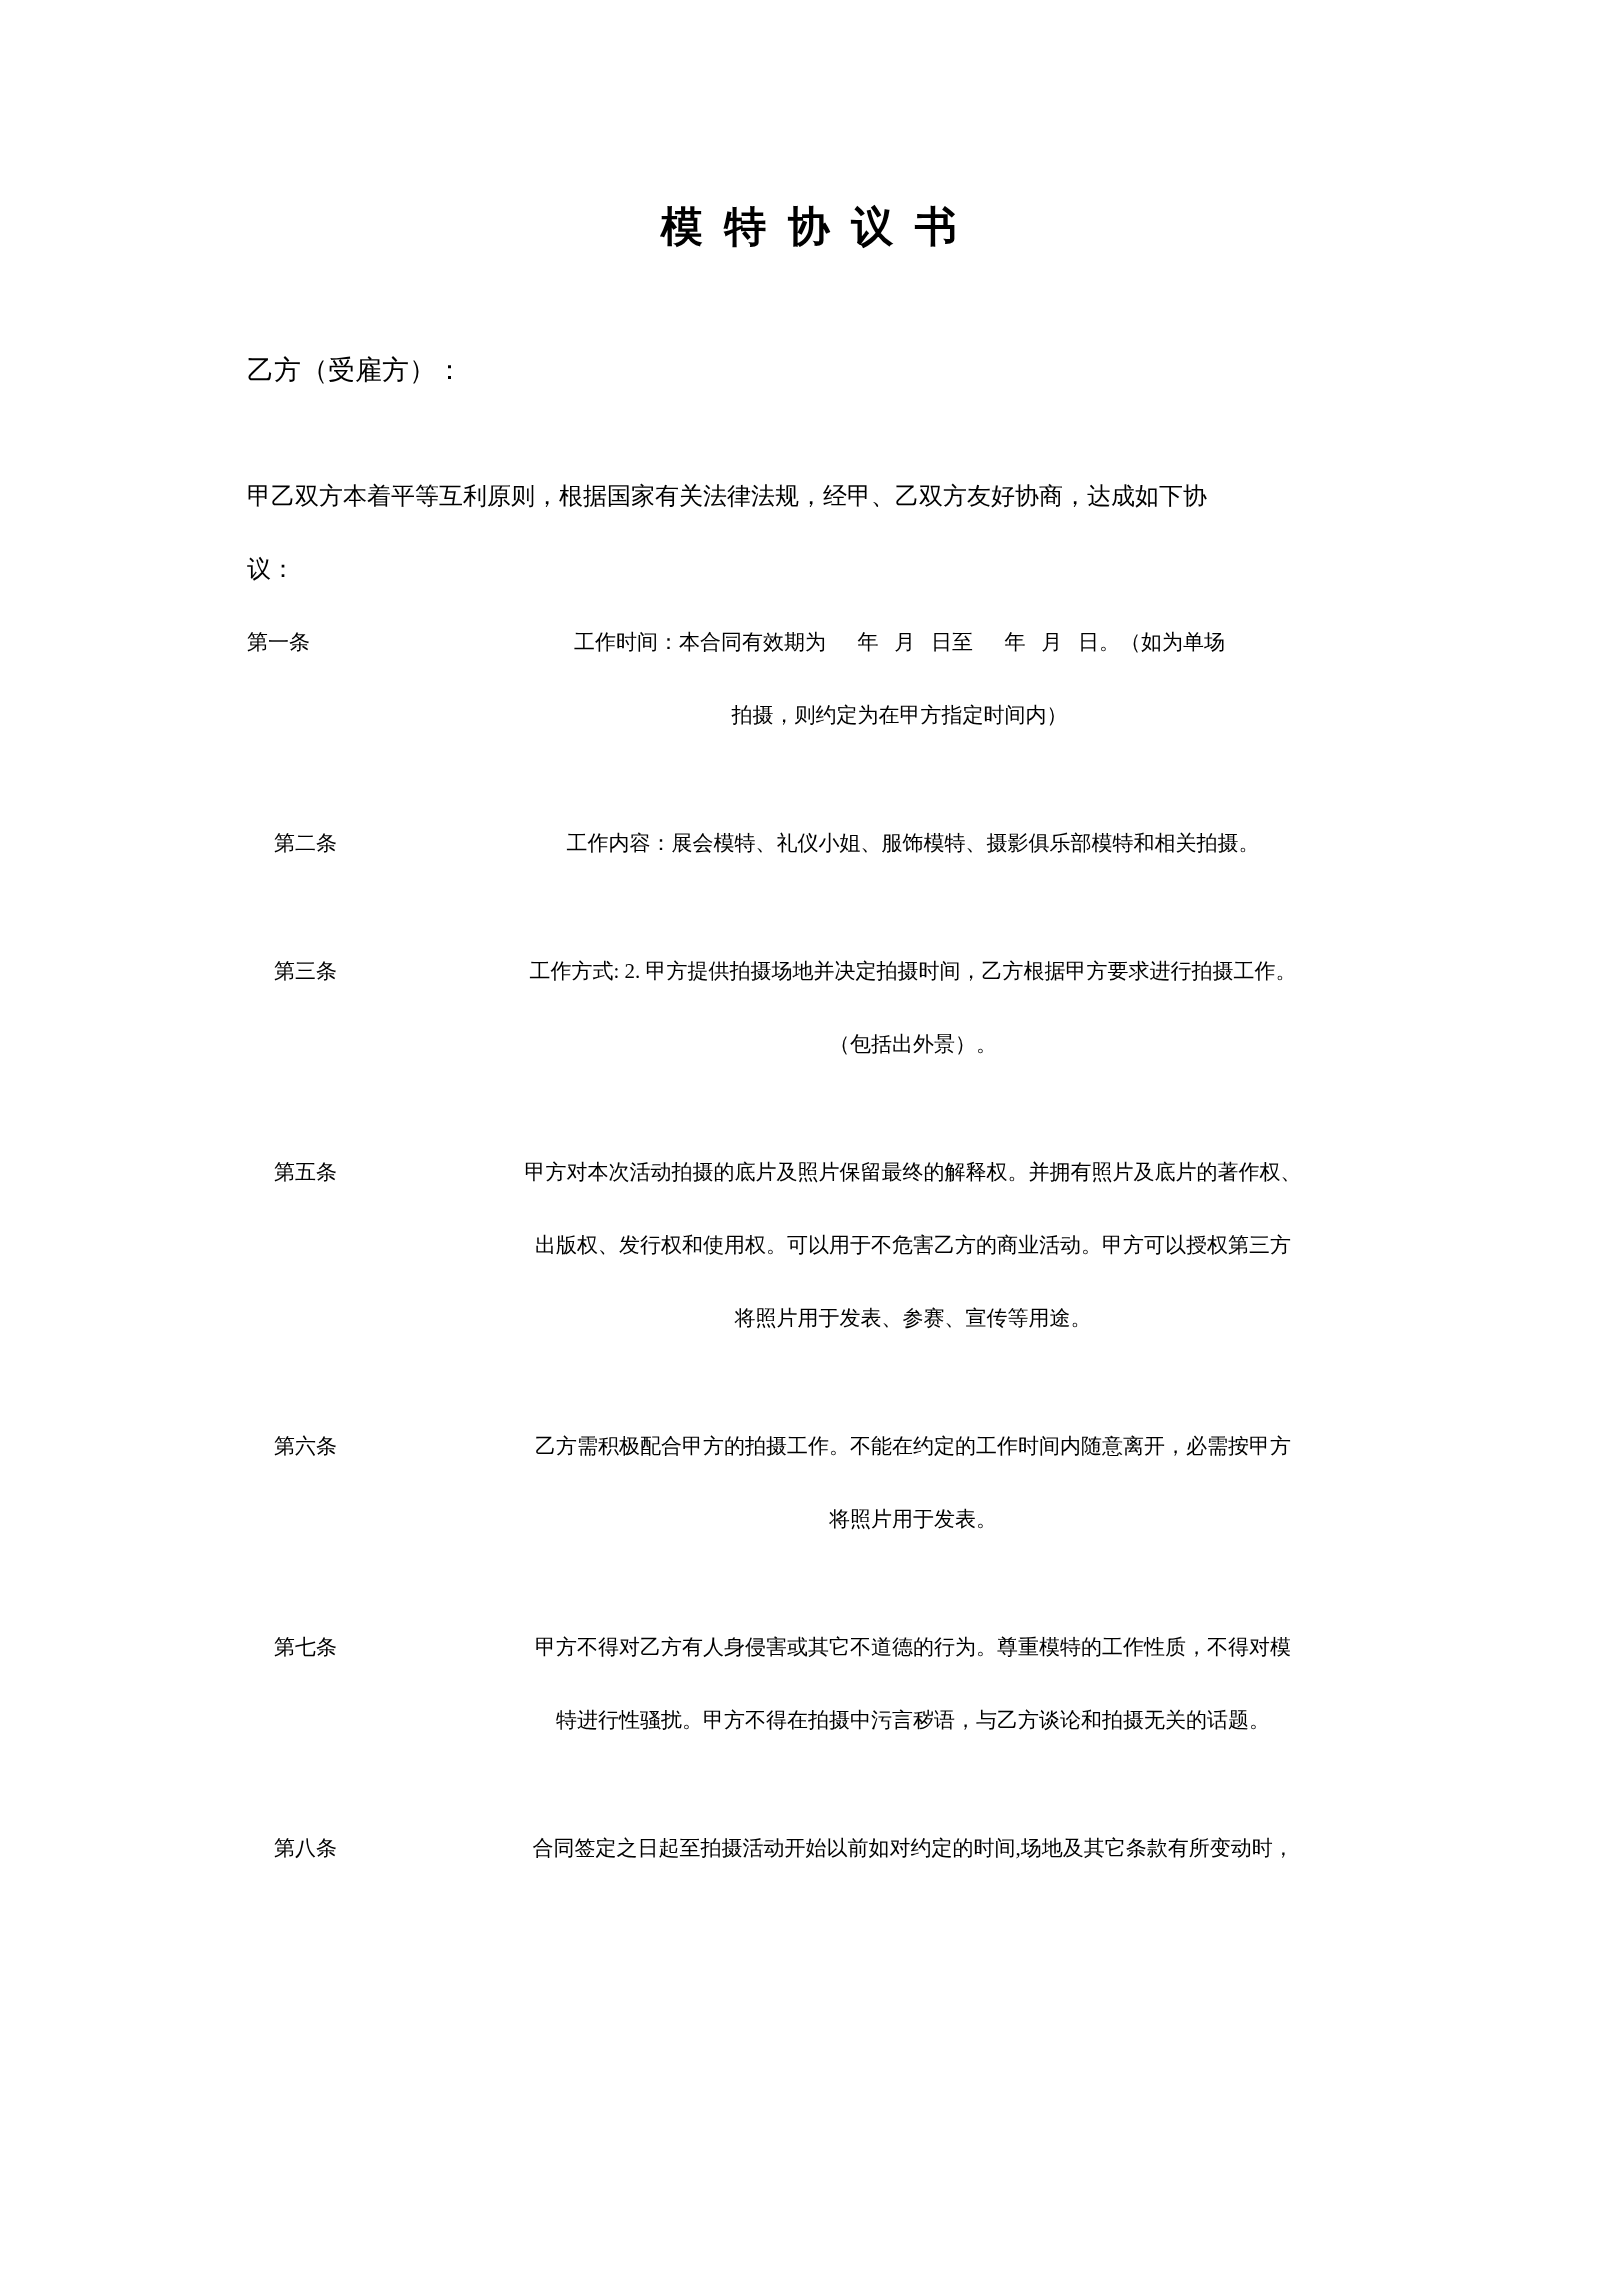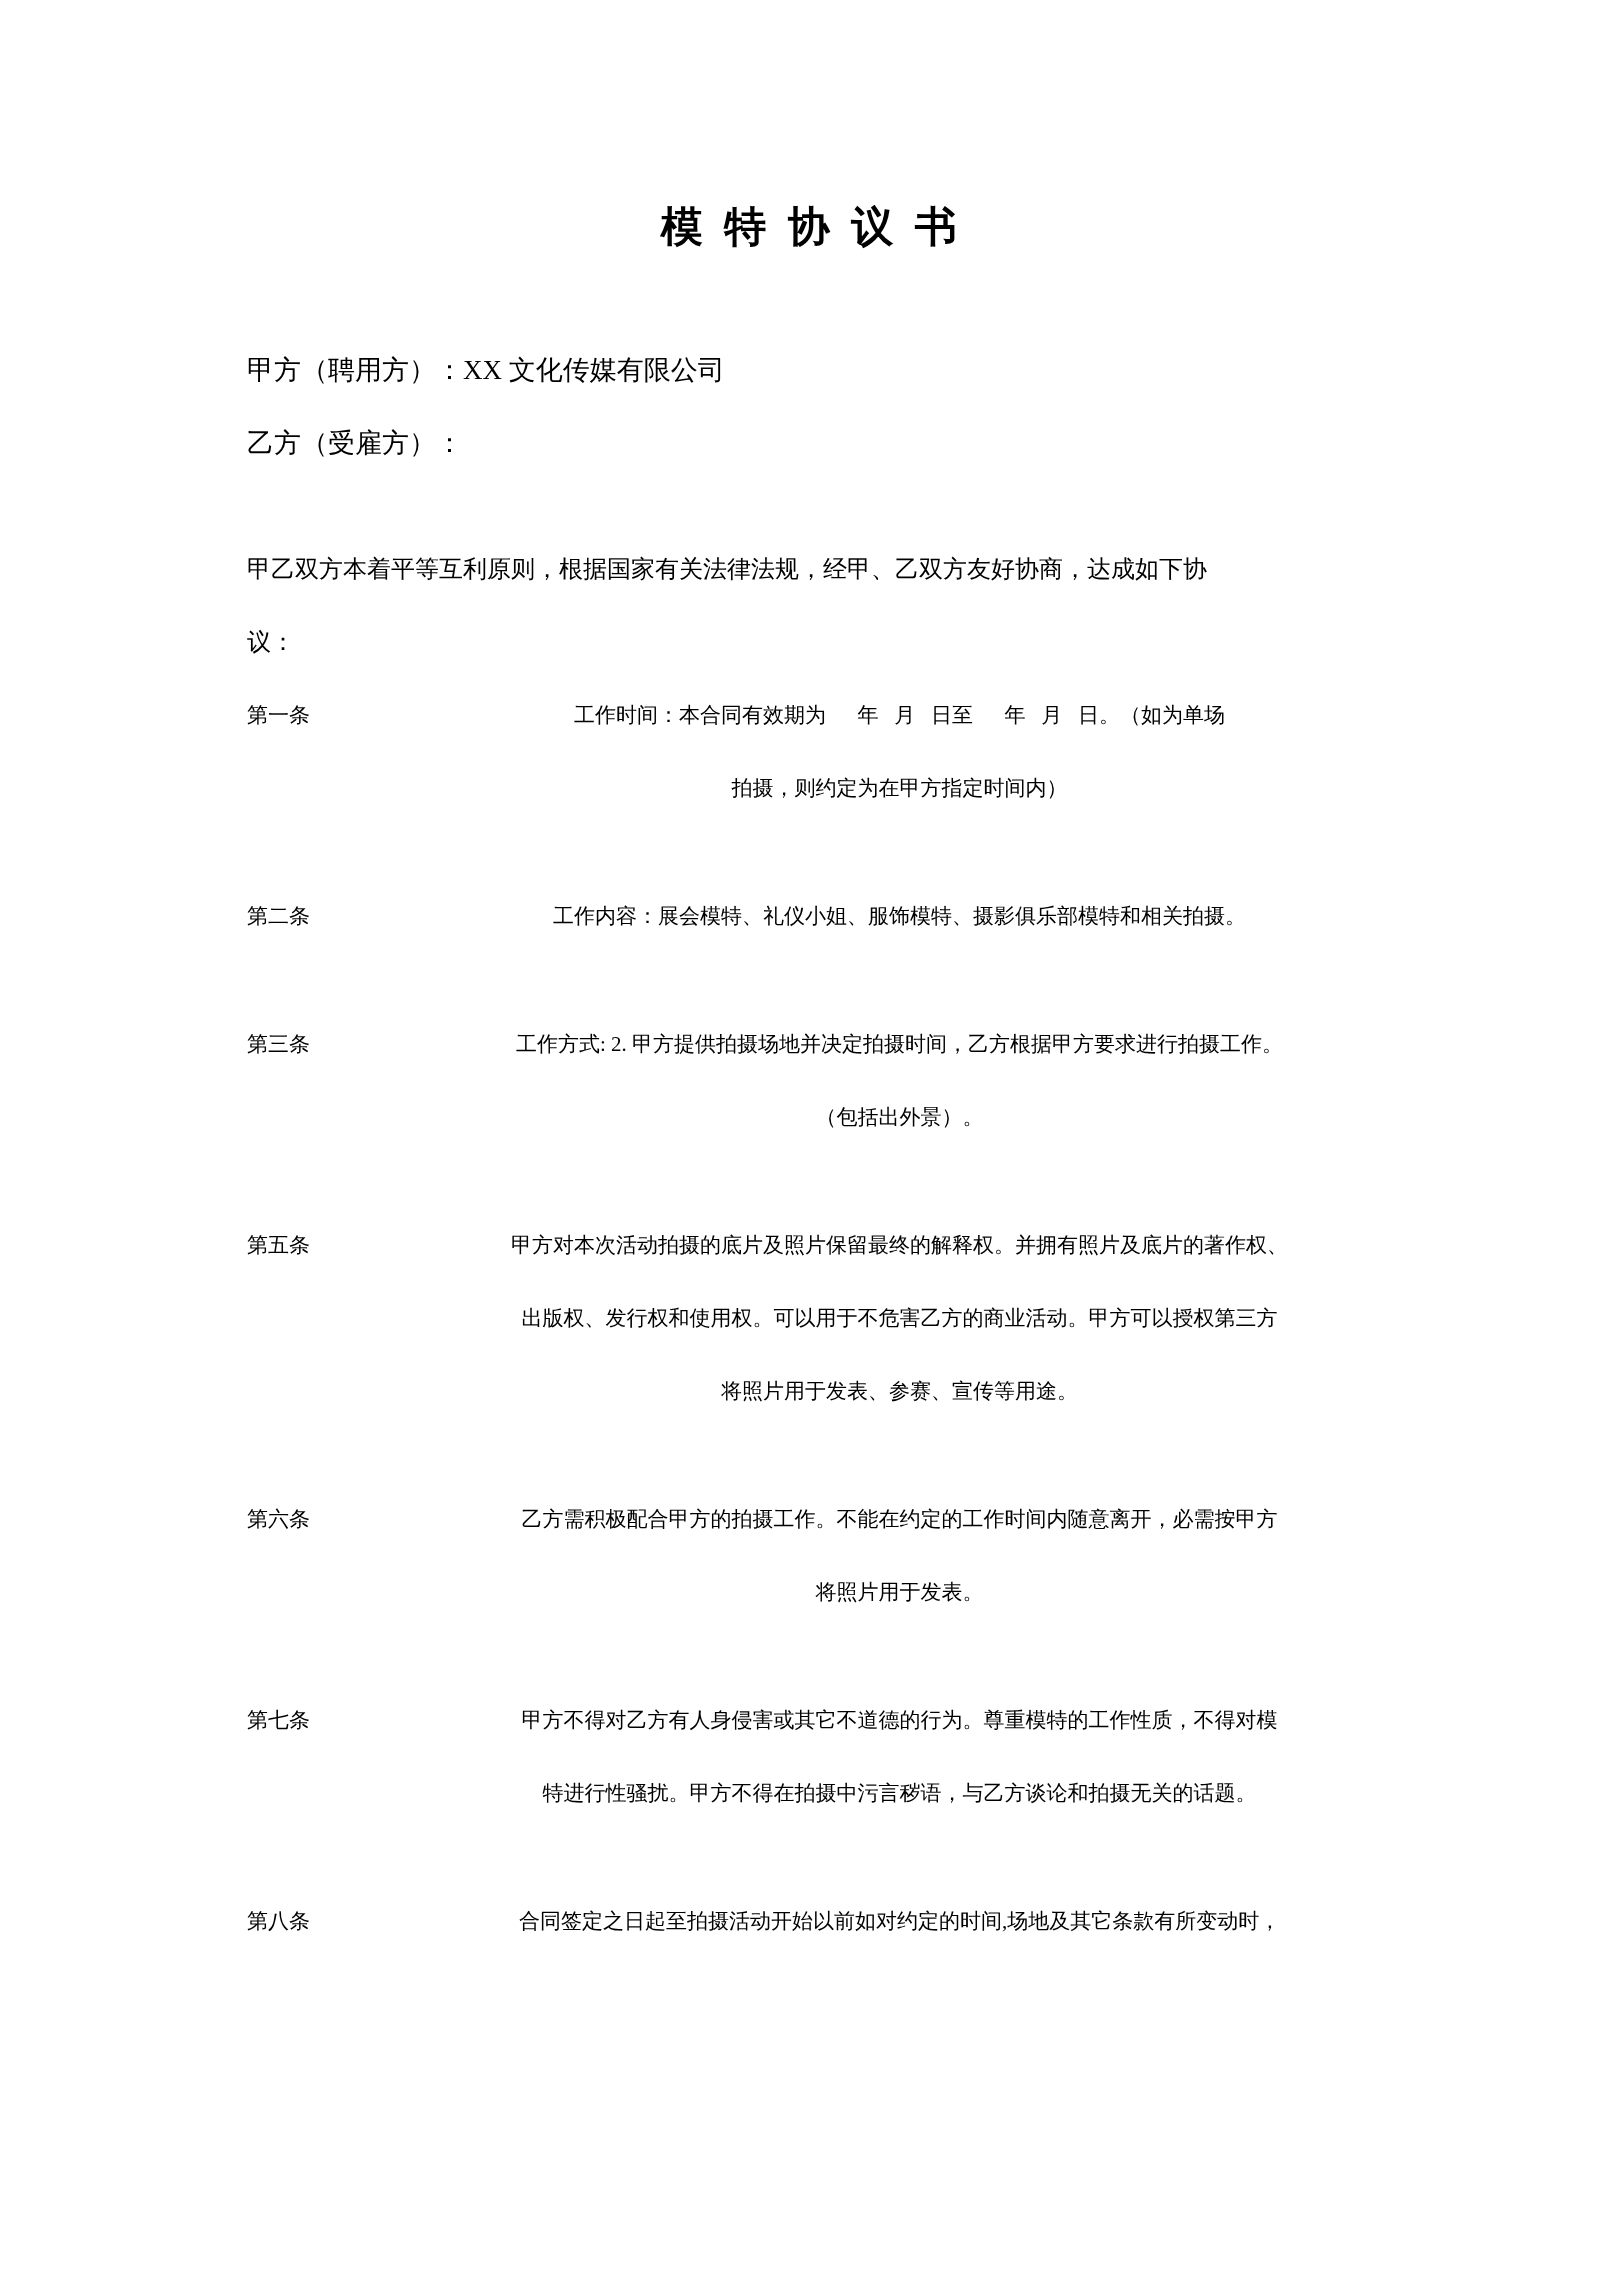--- a/index.html
+++ b/index.html
@@ -47,41 +47,41 @@
     margin-top: 0;
   }
   .article {
     display: flex;
     align-items: flex-start;
     font-size: 21px;
     line-height: 73px;
   }
   .article + .article {
     margin-top: 55px;
+    margin-left: 27px;
   }
   .article-label {
     flex: 0 0 auto;
     width: 111px;
     white-space: nowrap;
   }
   .article-body {
     flex: 1 1 auto;
     white-space: pre-wrap;
     text-align: center;
   }
 </style>
 </head>
 <body>
 
 <div class="page">
 
   <div class="doc-title">模 特 协 议 书</div>
 
   <div class="parties">
-    <div class="party-line">甲方（聘用方）：XX 文化传媒有限公司</div>
     <div class="party-line">乙方（受雇方）：</div>
   </div>
 
   <div class="preamble">甲乙双方本着平等互利原则，根据国家有关法律法规，经甲、乙双方友好协商，达成如下协
 议：</div>
 
   <div class="articles">
 
     <div class="article">
       <div class="article-label">第一条</div>

